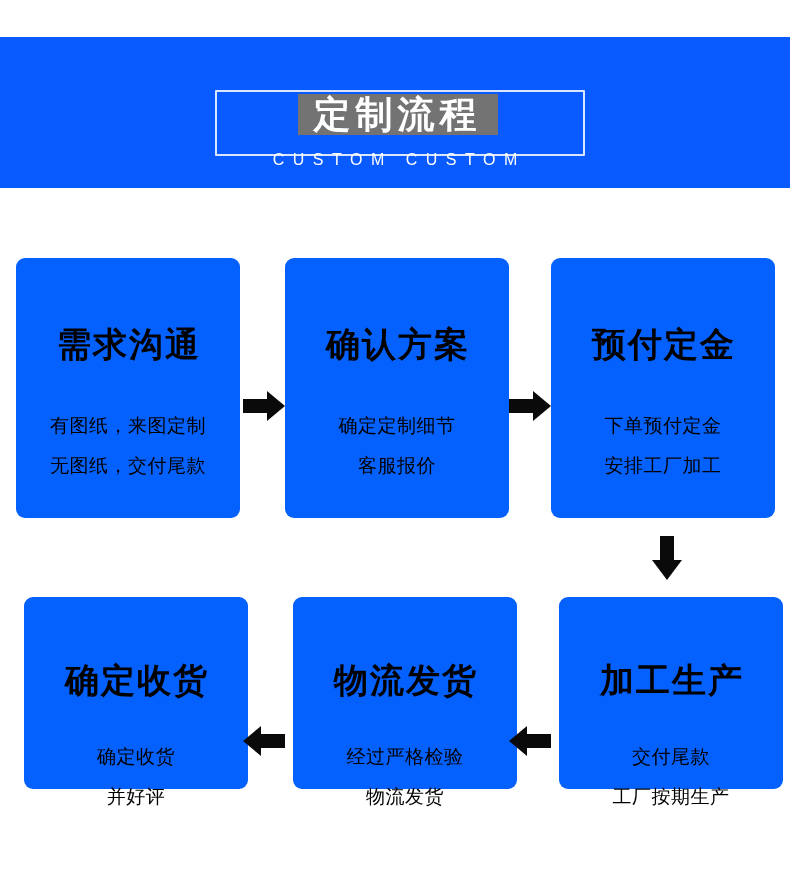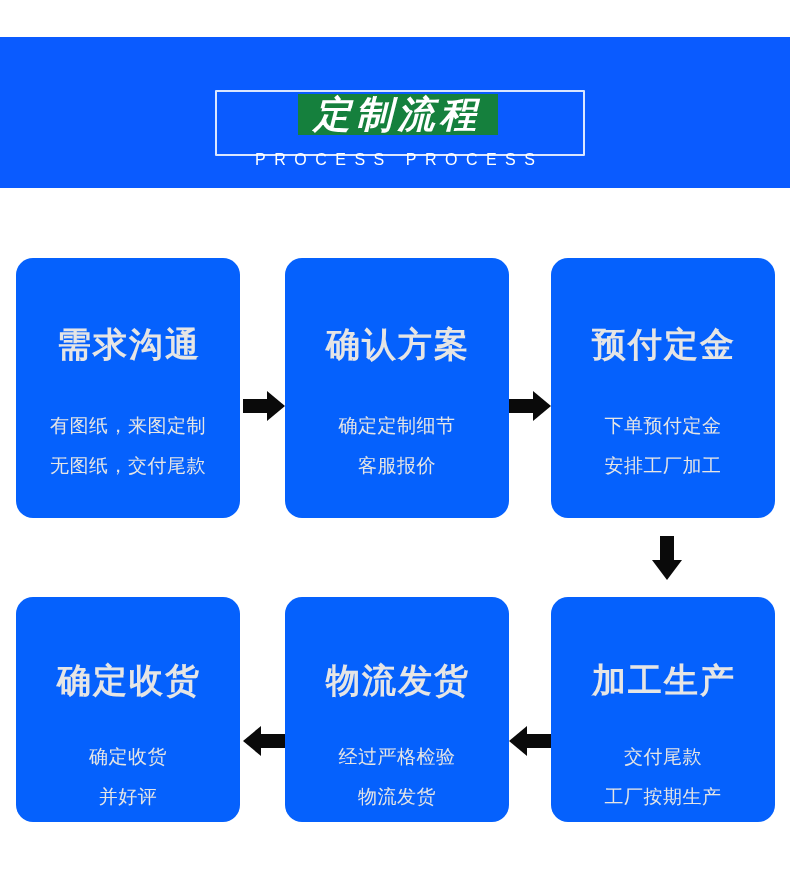--- a/index.html
+++ b/index.html
@@ -32,47 +32,46 @@
     text-align:center;
     top:56px;
     font-size:37px;
     font-weight:bold;
     color:#ffffff;
     letter-spacing:5px;
     line-height:44px;
     text-indent:5px;
   }
   .banner-title .title-bg {
-    background:#15803d;
+    background:#737373;
     padding:0 16px;
-    font-style:italic;
   }
   .banner-sub {
     position:absolute;
     left:0; top:114px;
     width:790px;
     text-align:center;
     font-size:16px;
     font-weight:normal;
     color:#ffffff;
     letter-spacing:8.5px;
     text-indent:8.5px;
   }
 
   
   .card {
     position:absolute;
     width:224px; height:260px;
     background:#0561fd;
-    border-radius:17px;
-    color:#e5e5e5;
+    border-radius:9px;
+    color:#000000;
     text-align:center;
   }
   .card.r1 { top:258px; }
-  .card.r2 { top:597px; height:225px; }
+  .card.r2 { top:597px; height:192px;margin-left:8px; }
   .card.c1 { left:16px; }
   .card.c2 { left:285px;padding-left:48px; }
   .card.c3 { left:551px; }
 
   .card-title {
     position:absolute;
     left:0; width:100%;
     top:66px;
     font-size:34px;
     font-weight:bold;
@@ -143,21 +142,21 @@
   .a5 { left:509px; top:726px; }
 </style>
 </head>
 <body>
 
 <div class="banner">
   <div class="banner-inner"></div>
   <div class="banner-title">
     <span class="title-bg">定制流程</span>
   </div>
-  <div class="banner-sub">PROCESS PROCESS</div>
+  <div class="banner-sub">CUSTOM CUSTOM</div>
 </div>
 
 <div class="card r1 c1">
   <div class="card-title">需求沟通</div>
   <div class="card-lines">
     <span class="ln">有图纸，来图定制</span>
     <span class="ln">无图纸，交付尾款</span>
   </div>
 </div>
 

